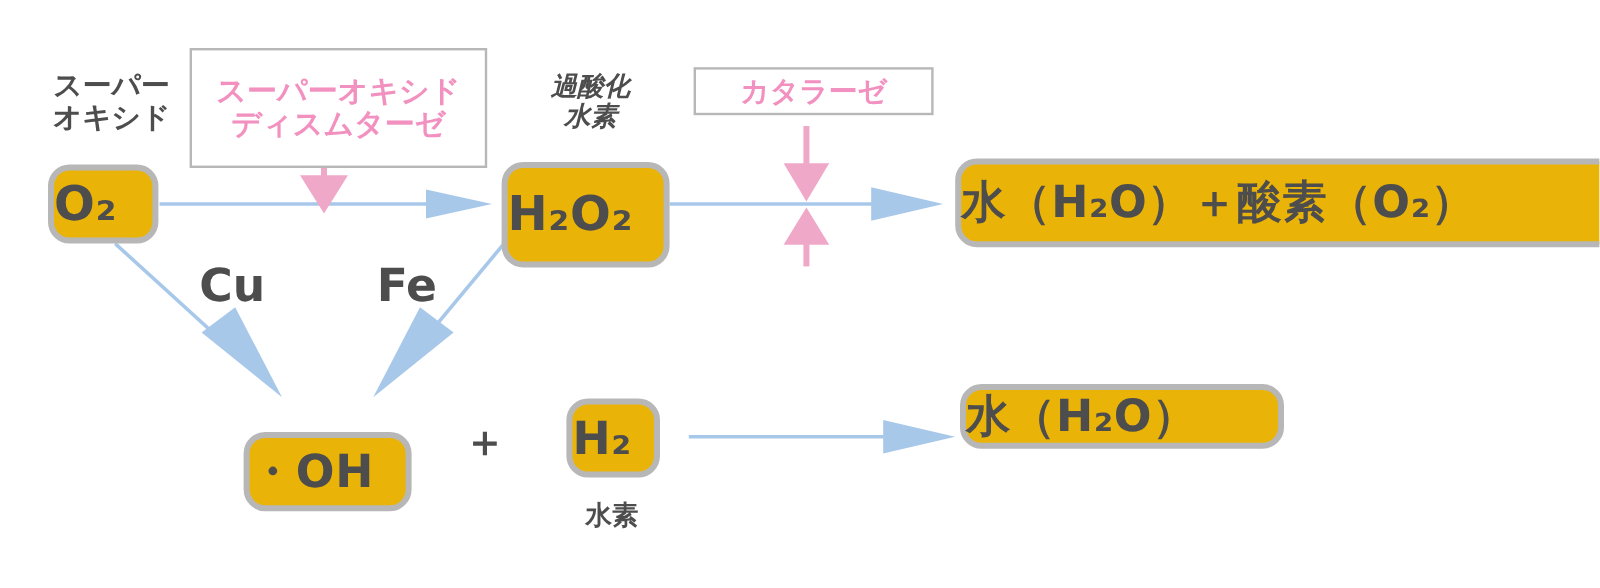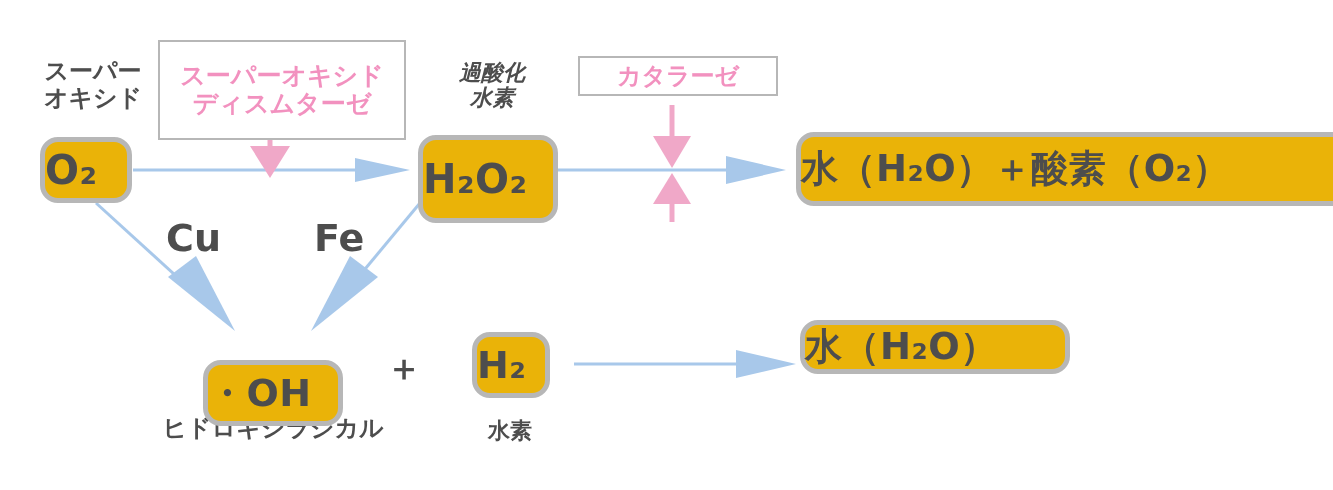--- a/index.html
+++ b/index.html
@@ -127,21 +127,20 @@
       <polygon points="653,204 691,204 672,173" fill="#f0a8c8"></polygon>
     </g>
   </svg>
 
   <div class="caption" style="left:28px; top:58px; width:130px; font-size:24px;">スーパー
 オキシド</div>
 
   <div class="caption" style="left:432px; top:60px; width:120px; font-size:22px;font-style:italic;">過酸化
 水素</div>
 
-  <div class="caption" style="left:128px; top:415px; width:290px; font-size:24px;">ヒドロキシラジカル</div>
 
   <div class="caption" style="left:450px; top:418px; width:120px; font-size:22px;">水素</div>
 
   <div class="enzyme" style="left:158px; top:40px; width:248px; height:100px; font-size:25px;">
     <span style="white-space:pre-line;">スーパーオキシド
 ディスムターゼ</span>
   </div>
 
   <div class="enzyme" style="left:578px; top:56px; width:200px; height:40px; font-size:24px;">
     <span style="white-space:pre-line;">カタラーゼ</span>

